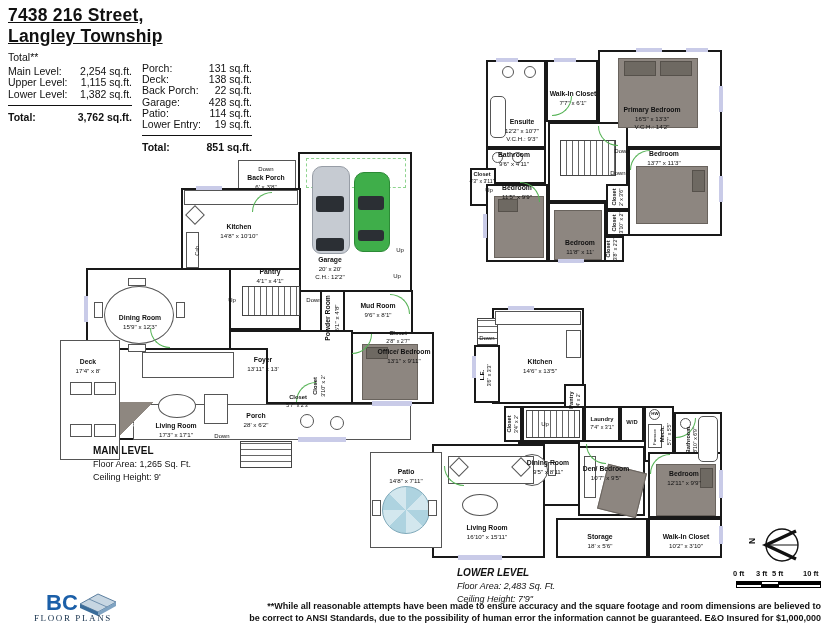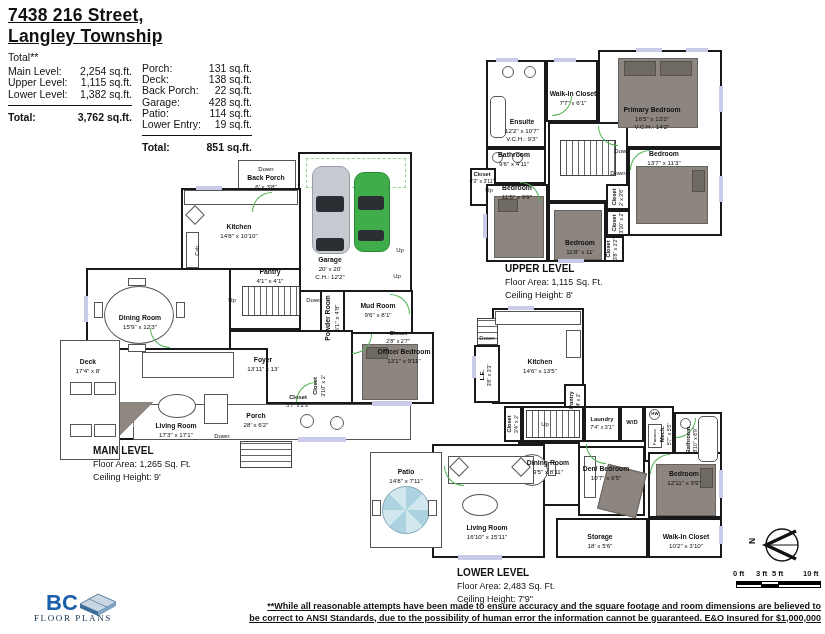--- a/index.html
+++ b/index.html
@@ -37,21 +37,21 @@
   .oval{border-radius:50%;}
   .car{position:absolute;z-index:2;border-radius:10px 10px 9px 9px;}
   .carwin{position:absolute;background:#2b2f34;border-radius:3px;z-index:3;}
   .gar-dash{position:absolute;border:1.2px dashed #8fd48f;z-index:2;}
   .fire{position:absolute;width:34px;height:34px;z-index:2;
         background:linear-gradient(135deg,#8e8780 50%,transparent 50%);}
   .umb{position:absolute;border-radius:50%;border:1px solid #7fa9ba;z-index:2;
        background:repeating-conic-gradient(#aed3e0 0 45deg,#d3e7ee 45deg 90deg);}
   
   .disc{position:absolute;right:4px;top:601px;width:600px;text-align:right;
-        font-size:9px;font-weight:bold;line-height:11.5px;text-decoration:underline;}
+        font-size:9px;font-weight:bold;line-height:11.5px;}
   .scale-lbl{position:absolute;font-size:7.5px;font-weight:bold;z-index:6;}
   .scale-seg{position:absolute;height:4px;border:1px solid #000;box-sizing:border-box;z-index:6;}
   .logo-bc{position:absolute;left:46px;top:590px;font-size:22px;font-weight:bold;color:#1b5fa8;z-index:6;}
   .logo-fp{position:absolute;left:34px;top:613px;font-size:9px;letter-spacing:1.6px;color:#15304b;
            font-family:"Liberation Serif",serif;z-index:6;}
   .north-n{position:absolute;left:749px;top:536px;font-size:8.5px;font-weight:bold;
            transform:rotate(-90deg);z-index:6;}
 </style>
 </head>
 <body>
@@ -329,25 +329,20 @@
       <span class="nm" style="font-size:5.6px;">Closet</span>
       <span class="dm">3'10" x 2'</span>
     </div>
   <div class="lbl v" style="left:612px;top:249px;font-size:5.2px;">
       <span class="nm" style="font-size:5.6px;">Closet</span>
       <span class="dm">3'8" x 2'2"</span>
     </div>
   <div class="dir" style="left:622px;top:151px;">Down</div>
   <div class="dir" style="left:618px;top:173px;">Down</div>
 
-  <div class="caption" style="left:505px;top:262px;">
-    <div class="t">UPPER LEVEL</div>
-    <div>Floor Area: 1,115 Sq. Ft.</div>
-    <div>Ceiling Height: 8'</div>
-  </div>
 
   <div class="room" style="left:492px;top:308px;width:92px;height:96px;"></div>
   <div class="room" style="left:474px;top:345px;width:26px;height:58px;"></div>
   <div class="stairs stairsv" style="left:477px;top:318px;width:21px;height:27px;"></div>
   <div class="room" style="left:564px;top:384px;width:22px;height:34px;"></div>
   <div class="room" style="left:504px;top:406px;width:18px;height:36px;"></div>
   <div class="room" style="left:522px;top:406px;width:62px;height:36px;"></div>
   <div class="stairs" style="left:526px;top:410px;width:54px;height:28px;"></div>
   <div class="room" style="left:584px;top:406px;width:36px;height:36px;"></div>
   <div class="room" style="left:620px;top:406px;width:24px;height:36px;"></div>
@@ -447,21 +442,21 @@
     </div>
   <div class="lbl" style="left:487px;top:532px;">
       <span class="nm">Living Room</span>
       <span class="dm">16'10" x 15'11"</span>
     </div>
   <div class="lbl" style="left:406px;top:476px;">
       <span class="nm">Patio</span>
       <span class="dm">14'8" x 7'11"</span>
     </div>
 
-  <div class="caption" style="left:457px;top:566px;">
+  <div class="caption" style="left:457px;top:566px;font-style:italic;">
     <div class="t">LOWER LEVEL</div>
     <div>Floor Area: 2,483 Sq. Ft.</div>
     <div>Ceiling Height: 7'9"</div>
   </div>
 
   <svg width="46" height="42" style="position:absolute;left:756px;top:524px;z-index:6;">
     <circle cx="26" cy="21" r="16" fill="none" stroke="#111" stroke-width="1.4"></circle>
     <line x1="42" y1="21" x2="10" y2="21" stroke="#111" stroke-width="1"></line>
     <path d="M40 7 L10 21 L40 35" fill="none" stroke="#111" stroke-width="3.4"></path>
   </svg>

